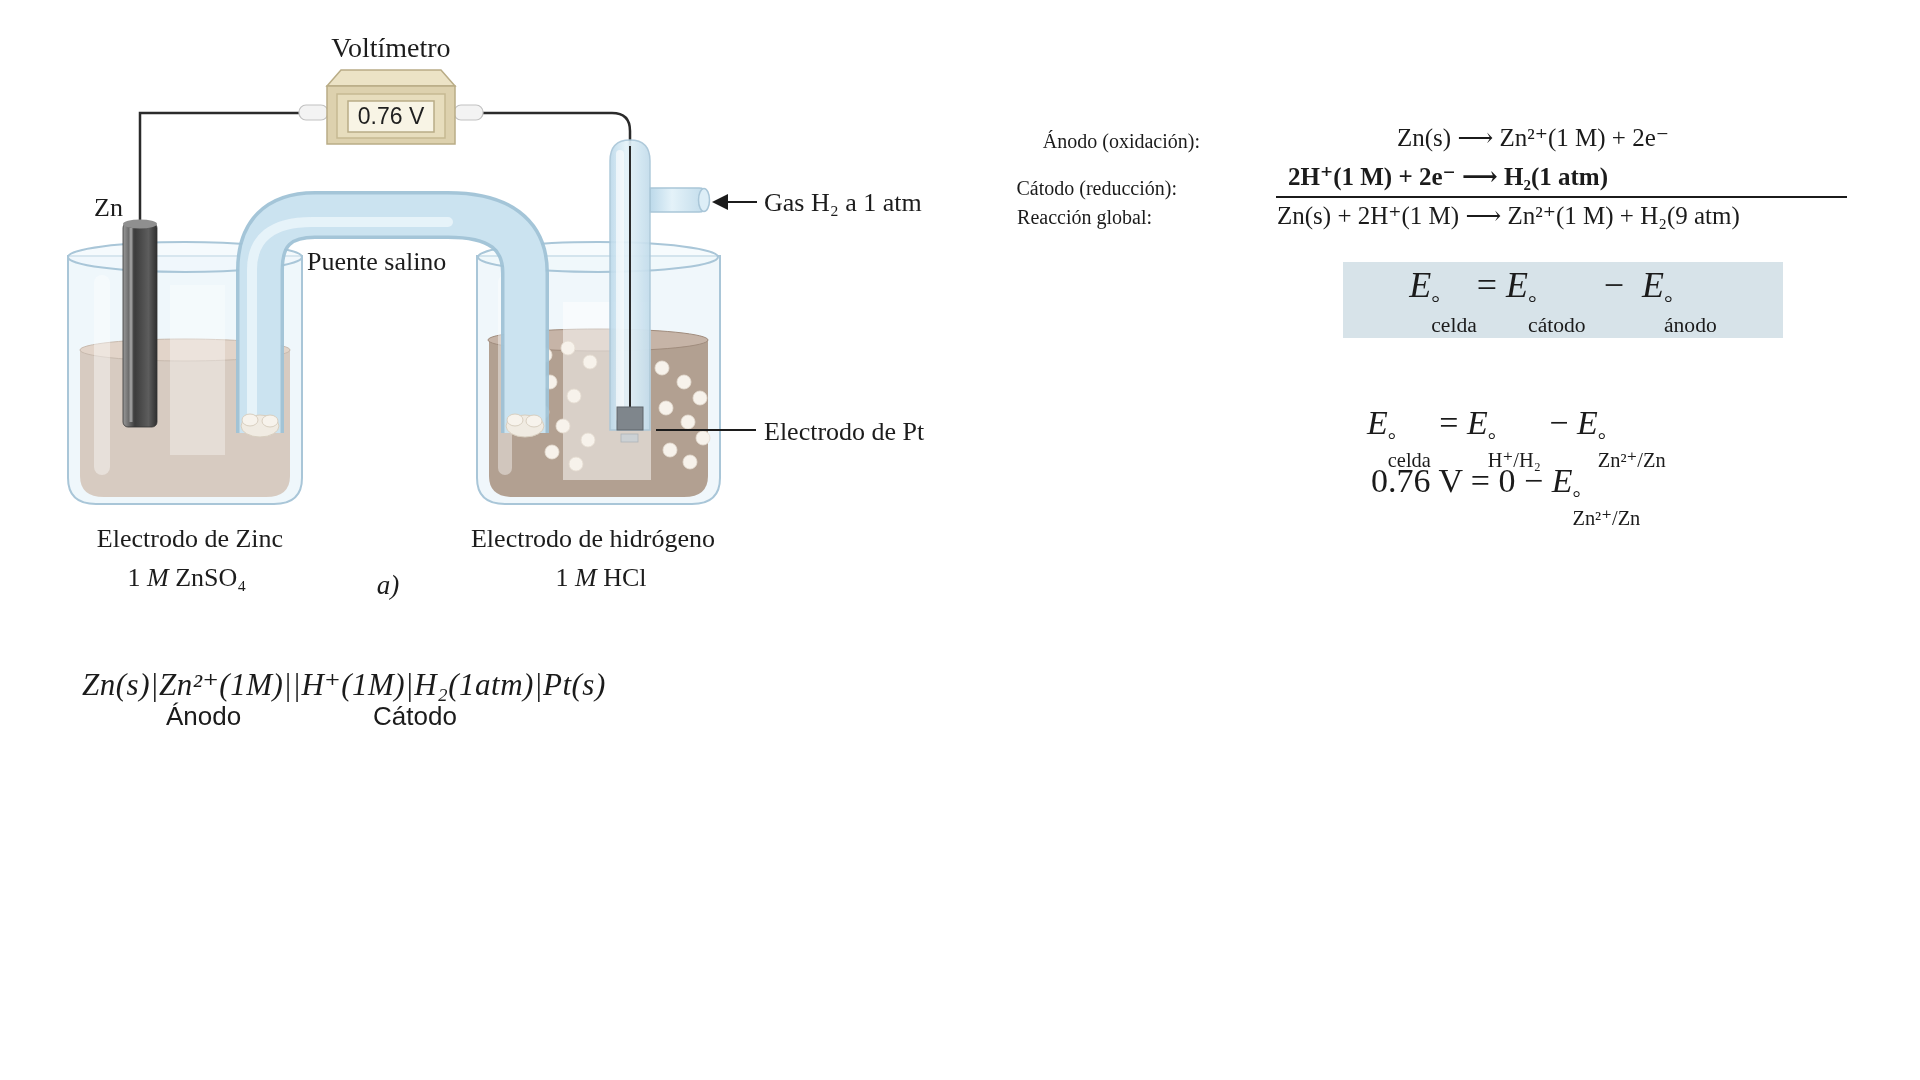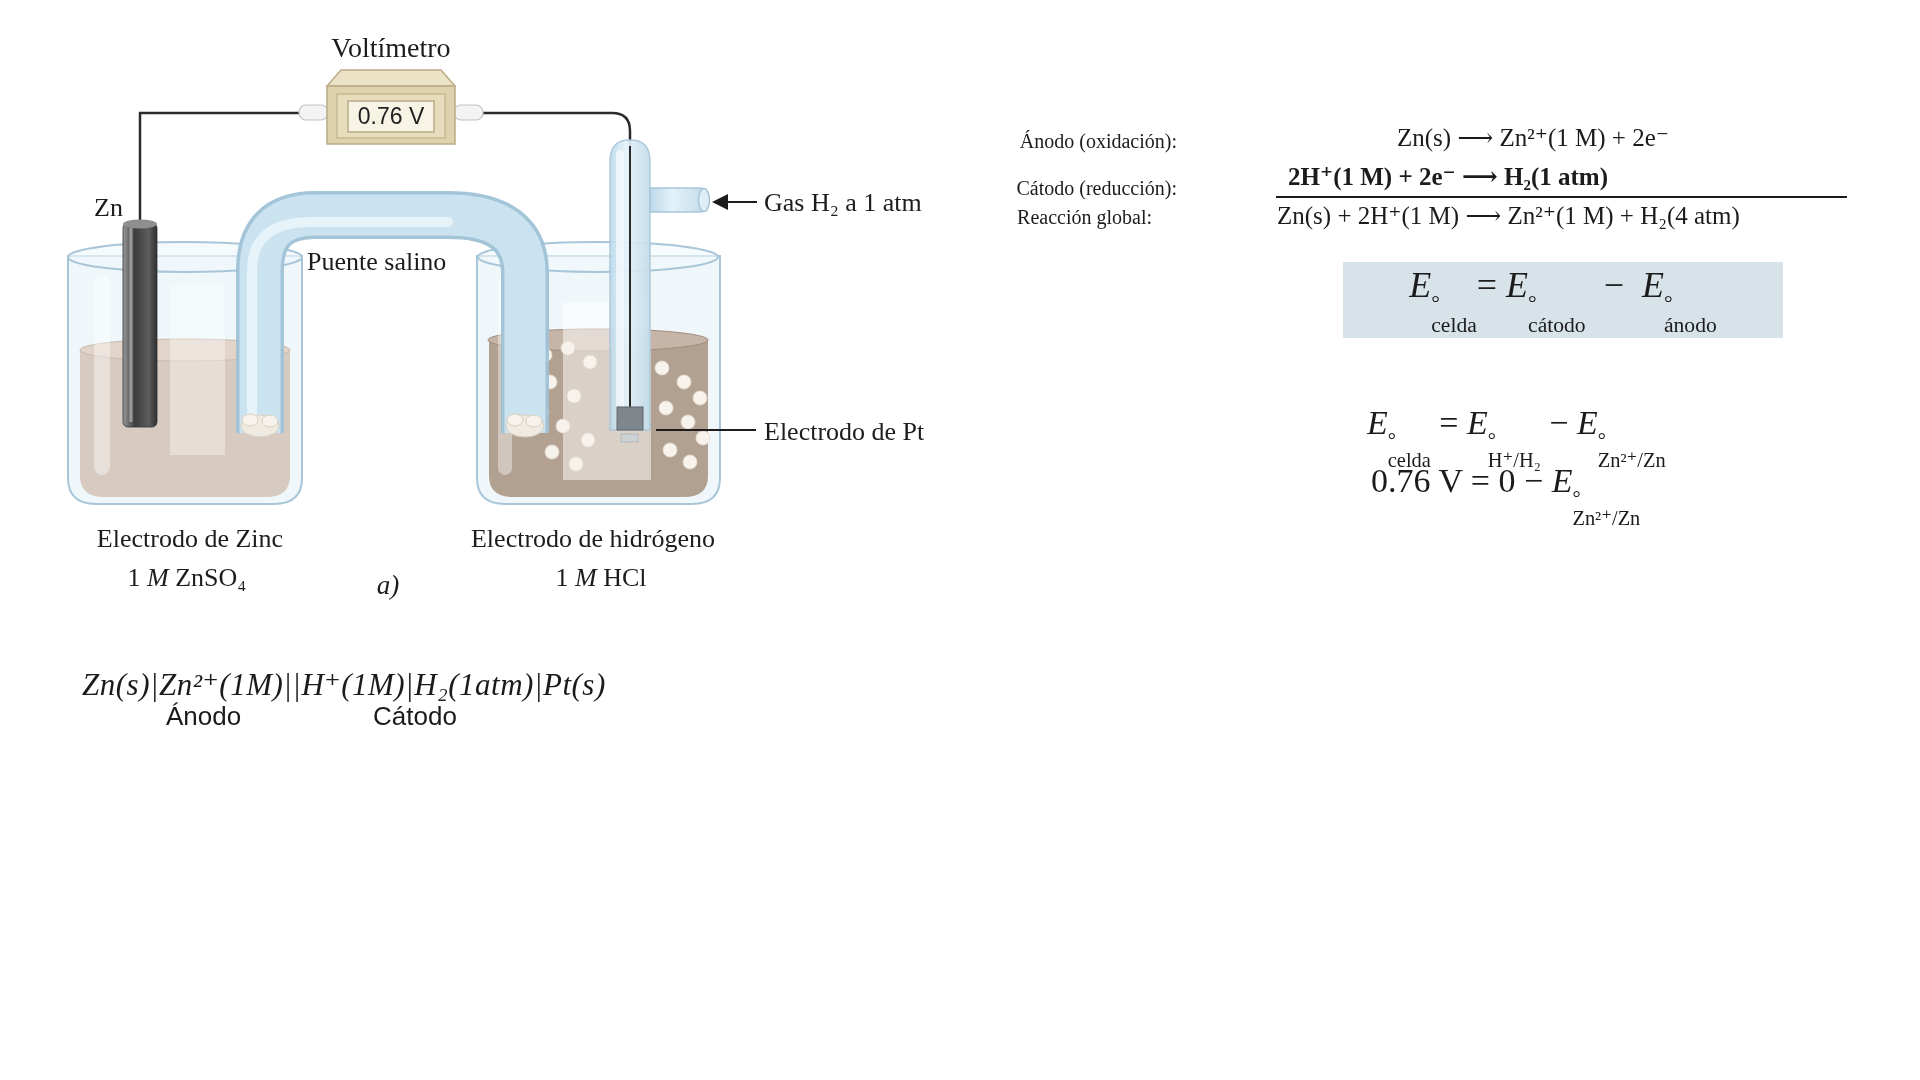--- a/index.html
+++ b/index.html
@@ -13,21 +13,21 @@
   .cellnote{
     left:82px;top:650px;font-style:italic;font-size:31px;letter-spacing:.5px;
     font-family:"Liberation Serif","DejaVu Serif","DejaVu Sans",serif;
     margin-top:16px;
   }
   .subl{font-family:"Liberation Sans","DejaVu Sans",sans-serif;font-size:26px;}
   .subl.anode{left:166px;top:701px;}
   .subl.cathode{left:373px;top:701px;}
   
   .rlabel{width:250px;text-align:right;font-size:20px;line-height:1.2;}
-  .rl1{left:927px;top:129px;} .rl2{left:927px;top:167px;margin-top:9px;} .rl3{left:902px;top:205px;}
+  .rl1{left:950px;top:129px;} .rl2{left:927px;top:167px;margin-top:9px;} .rl3{left:902px;top:205px;}
   .req{font-size:25px;line-height:1.15;white-space:pre;}
   .re1{left:1397px;top:124px;} .re2{left:1288px;top:163px;font-weight:bold;} .re3{left:1277px;top:202px;}
   .rule{left:1276px;top:196px;width:571px;height:0;border-top:2px solid #1b1b1b;}
   
   .fbox{
     left:1343px;top:262px;width:440px;height:76px;
     display:flex;align-items:center;justify-content:center;
   }
   .eq{white-space:pre;}
   .fbox .eq{font-size:36px;}
@@ -165,19 +165,19 @@
 <div class="abs cellnote">Zn(s)|Zn²⁺(1M)||H⁺(1M)|H₂(1atm)|Pt(s)</div>
 <div class="abs subl anode">Ánodo</div>
 <div class="abs subl cathode">Cátodo</div>
 
 <div class="abs rlabel rl1">Ánodo (oxidación):</div>
 <div class="abs rlabel rl2">Cátodo (reducción):</div>
 <div class="abs rlabel rl3">Reacción global:</div>
 <div class="abs req re1">Zn(s) ⟶ Zn²⁺(1 M) + 2e⁻</div>
 <div class="abs req re2">2H⁺(1 M) + 2e⁻ ⟶ H₂(1 atm)</div>
 <div class="abs rule"></div>
-<div class="abs req re3">Zn(s) + 2H⁺(1 M) ⟶ Zn²⁺(1 M) + H₂(4 atm)</div>
+<div class="abs req re3">Zn(s) + 2H⁺(1 M) ⟶ Zn²⁺(1 M) + H₂(9 atm)</div>
 
 <div class="abs fbox" style="background: rgb(215, 227, 233);">
   <div class="eq"><span class="eqv">E</span><span class="sc"><span>°</span><span>celda</span></span><span>= </span><span class="eqv">E</span><span class="sc"><span>°</span><span>cátodo</span></span><span>  −  </span><span class="eqv">E</span><span class="sc"><span>°</span><span>ánodo</span></span></div>
 </div>
 <div class="abs eq f1"><span class="eqv">E</span><span class="sc"><span>°</span><span>celda</span></span><span> = </span><span class="eqv">E</span><span class="sc"><span>°</span><span>H⁺/H₂</span></span><span> − </span><span class="eqv">E</span><span class="sc"><span>°</span><span>Zn²⁺/Zn</span></span></div>
 <div class="abs eq f2"><span>0.76 V = 0 − </span><span class="eqv">E</span><span class="sc"><span>°</span><span>Zn²⁺/Zn</span></span></div>
 
 </body></html>

